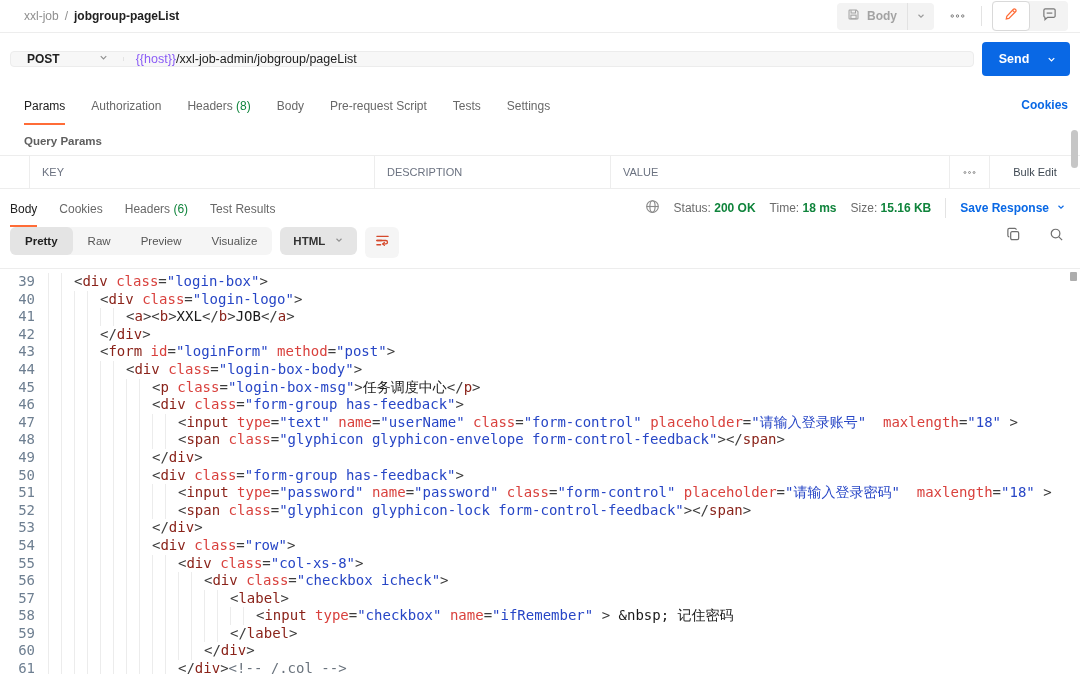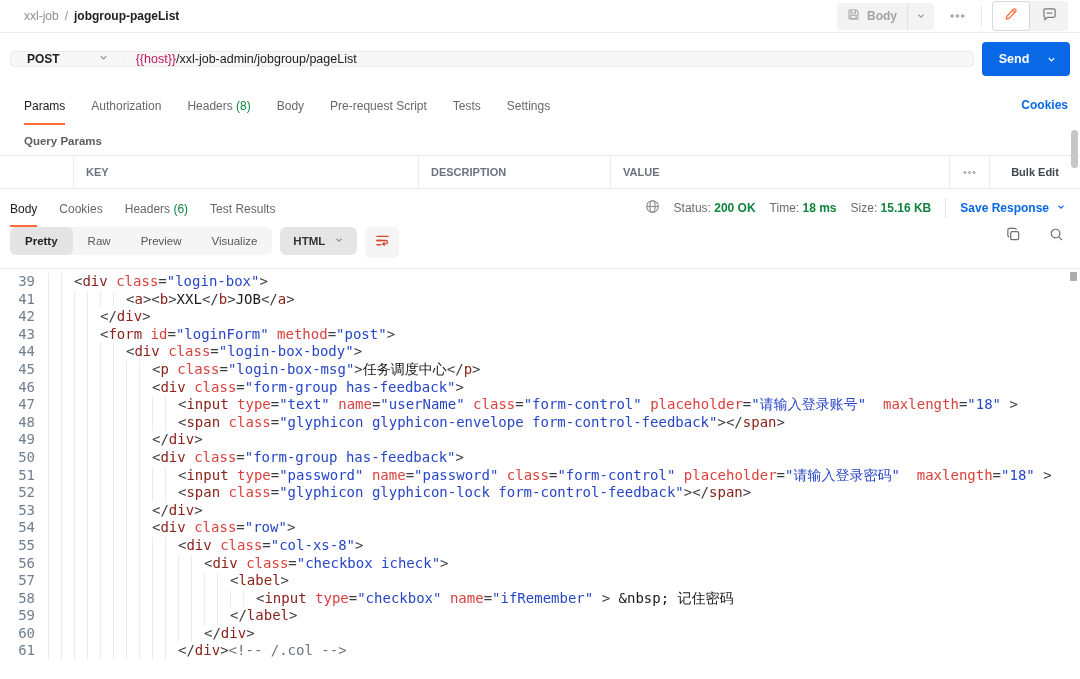--- a/index.html
+++ b/index.html
@@ -26,38 +26,38 @@
   .seg-comment { width:38px; display:flex; align-items:center; justify-content:center; }
 
   
   .req-row { height:52px; display:flex; align-items:center; gap:8px; padding:0 10px; }
   .url-box { flex:1; display:flex; align-items:stretch; height:16px; background:#f7f7f7;
     border:1px solid #ececec; border-radius:4px; }
   .method { display:flex; align-items:center; gap:38px; padding:0 14px 0 16px;
     font-size:12px; font-weight:700; }
   .method-div { width:1px; background:#e3e3e3; margin:5px 0; }
   .url { display:flex; align-items:center; padding:0 12px; font-size:12.5px; }
-  .url .var { color:#be185d; }
+  .url .var { color:#8b5cf6; }
   .send-btn { width:88px; height:34px; background:#0968e5; border-radius:4px; color:#fff;
     display:flex; align-items:center; }
   .send-label { flex:1; text-align:center; font-size:12.5px; font-weight:700; }
   .send-chev { width:24px; display:flex; align-items:center; }
 
   
   .req-tabs { height:40px; display:flex; align-items:center; padding:0 12px 0 24px; }
   .tab { font-size:12px; color:#686868; margin-right:26px; padding:13px 0 10px;
     border-bottom:2px solid transparent; cursor:default; }
   .tab.active { color:#212121; border-bottom-color:#ff6c37; }
   .tab .count { color:#10843c; }
   .cookies-link { margin-left:auto; color:#0968e5; font-weight:700; font-size:12px; }
 
   
   .qp-label { padding:10px 24px 8px; font-size:11.5px; font-weight:700; color:#5e5e5e; }
   .ptable { display:flex; align-items:stretch; height:34px; border-top:1px solid #ededed;
-    border-bottom:1px solid #ededed; font-size:11px; font-weight:700; color:#6b7280;padding-left:44px; }
+    border-bottom:1px solid #ededed; font-size:11px; font-weight:400; color:#6b7280; }
   .pc { display:flex; align-items:center; padding-left:12px; border-right:1px solid #ededed; }
   .pc-check { width:30px; }
   .pc-key { width:345px; }
   .pc-value { width:339px; }
   .pc-desc { flex:1; }
   .pc-dots { width:40px; justify-content:center; padding-left:0; }
   .pc-bulk { width:90px; color:#3e4852; justify-content:center; padding-left:0; border-right:none; }
 
   
   .resp-bar { height:38px; display:flex; align-items:center; padding:0 14px 0 10px; }
@@ -283,20 +283,21 @@
         <svg width="15" height="15" viewBox="0 0 16 16" fill="none" stroke="#6f6f6f" stroke-width="1.3">
             <circle cx="7" cy="7" r="4.6"></circle>
             <path d="m10.5 10.5 3.5 3.5"></path>
           </svg>
       </span>
     </div>
   </div>
 
   <div class="code" id="code-view">
       <div class="cl"><span class="ln">39</span><span class="lb"><span class="ind"></span><span class="ind"></span><span class="tk-n">&lt;</span><span class="tk-g">div</span><span class="tk-n"> </span><span class="tk-a">class</span><span class="tk-n">=</span><span class="tk-s">"login-box"</span><span class="tk-n">&gt;</span></span></div>
+      <div class="cl"><span class="ln">40</span><span class="lb"><span class="ind"></span><span class="ind"></span><span class="ind"></span><span class="ind"></span><span class="tk-n">&lt;</span><span class="tk-g">div</span><span class="tk-n"> </span><span class="tk-a">class</span><span class="tk-n">=</span><span class="tk-s">"login-logo"</span><span class="tk-n">&gt;</span></span></div>
       <div class="cl"><span class="ln">41</span><span class="lb"><span class="ind"></span><span class="ind"></span><span class="ind"></span><span class="ind"></span><span class="ind"></span><span class="ind"></span><span class="tk-n">&lt;</span><span class="tk-g">a</span><span class="tk-n">&gt;&lt;</span><span class="tk-g">b</span><span class="tk-n">&gt;</span><span class="tk-x">XXL</span><span class="tk-n">&lt;/</span><span class="tk-g">b</span><span class="tk-n">&gt;</span><span class="tk-x">JOB</span><span class="tk-n">&lt;/</span><span class="tk-g">a</span><span class="tk-n">&gt;</span></span></div>
       <div class="cl"><span class="ln">42</span><span class="lb"><span class="ind"></span><span class="ind"></span><span class="ind"></span><span class="ind"></span><span class="tk-n">&lt;/</span><span class="tk-g">div</span><span class="tk-n">&gt;</span></span></div>
       <div class="cl"><span class="ln">43</span><span class="lb"><span class="ind"></span><span class="ind"></span><span class="ind"></span><span class="ind"></span><span class="tk-n">&lt;</span><span class="tk-g">form</span><span class="tk-n"> </span><span class="tk-a">id</span><span class="tk-n">=</span><span class="tk-s">"loginForm"</span><span class="tk-n"> </span><span class="tk-a">method</span><span class="tk-n">=</span><span class="tk-s">"post"</span><span class="tk-n">&gt;</span></span></div>
       <div class="cl"><span class="ln">44</span><span class="lb"><span class="ind"></span><span class="ind"></span><span class="ind"></span><span class="ind"></span><span class="ind"></span><span class="ind"></span><span class="tk-n">&lt;</span><span class="tk-g">div</span><span class="tk-n"> </span><span class="tk-a">class</span><span class="tk-n">=</span><span class="tk-s">"login-box-body"</span><span class="tk-n">&gt;</span></span></div>
       <div class="cl"><span class="ln">45</span><span class="lb"><span class="ind"></span><span class="ind"></span><span class="ind"></span><span class="ind"></span><span class="ind"></span><span class="ind"></span><span class="ind"></span><span class="ind"></span><span class="tk-n">&lt;</span><span class="tk-g">p</span><span class="tk-n"> </span><span class="tk-a">class</span><span class="tk-n">=</span><span class="tk-s">"login-box-msg"</span><span class="tk-n">&gt;</span><span class="tk-x">任务调度中心</span><span class="tk-n">&lt;/</span><span class="tk-g">p</span><span class="tk-n">&gt;</span></span></div>
       <div class="cl"><span class="ln">46</span><span class="lb"><span class="ind"></span><span class="ind"></span><span class="ind"></span><span class="ind"></span><span class="ind"></span><span class="ind"></span><span class="ind"></span><span class="ind"></span><span class="tk-n">&lt;</span><span class="tk-g">div</span><span class="tk-n"> </span><span class="tk-a">class</span><span class="tk-n">=</span><span class="tk-s">"form-group has-feedback"</span><span class="tk-n">&gt;</span></span></div>
       <div class="cl"><span class="ln">47</span><span class="lb"><span class="ind"></span><span class="ind"></span><span class="ind"></span><span class="ind"></span><span class="ind"></span><span class="ind"></span><span class="ind"></span><span class="ind"></span><span class="ind"></span><span class="ind"></span><span class="tk-n">&lt;</span><span class="tk-g">input</span><span class="tk-n"> </span><span class="tk-a">type</span><span class="tk-n">=</span><span class="tk-s">"text"</span><span class="tk-n"> </span><span class="tk-a">name</span><span class="tk-n">=</span><span class="tk-s">"userName"</span><span class="tk-n"> </span><span class="tk-a">class</span><span class="tk-n">=</span><span class="tk-s">"form-control"</span><span class="tk-n"> </span><span class="tk-a">placeholder</span><span class="tk-n">=</span><span class="tk-s">"请输入登录账号"</span><span class="tk-n">  </span><span class="tk-a">maxlength</span><span class="tk-n">=</span><span class="tk-s">"18"</span><span class="tk-n"> &gt;</span></span></div>
       <div class="cl"><span class="ln">48</span><span class="lb"><span class="ind"></span><span class="ind"></span><span class="ind"></span><span class="ind"></span><span class="ind"></span><span class="ind"></span><span class="ind"></span><span class="ind"></span><span class="ind"></span><span class="ind"></span><span class="tk-n">&lt;</span><span class="tk-g">span</span><span class="tk-n"> </span><span class="tk-a">class</span><span class="tk-n">=</span><span class="tk-s">"glyphicon glyphicon-envelope form-control-feedback"</span><span class="tk-n">&gt;&lt;/</span><span class="tk-g">span</span><span class="tk-n">&gt;</span></span></div>
       <div class="cl"><span class="ln">49</span><span class="lb"><span class="ind"></span><span class="ind"></span><span class="ind"></span><span class="ind"></span><span class="ind"></span><span class="ind"></span><span class="ind"></span><span class="ind"></span><span class="tk-n">&lt;/</span><span class="tk-g">div</span><span class="tk-n">&gt;</span></span></div>
       <div class="cl"><span class="ln">50</span><span class="lb"><span class="ind"></span><span class="ind"></span><span class="ind"></span><span class="ind"></span><span class="ind"></span><span class="ind"></span><span class="ind"></span><span class="ind"></span><span class="tk-n">&lt;</span><span class="tk-g">div</span><span class="tk-n"> </span><span class="tk-a">class</span><span class="tk-n">=</span><span class="tk-s">"form-group has-feedback"</span><span class="tk-n">&gt;</span></span></div>

